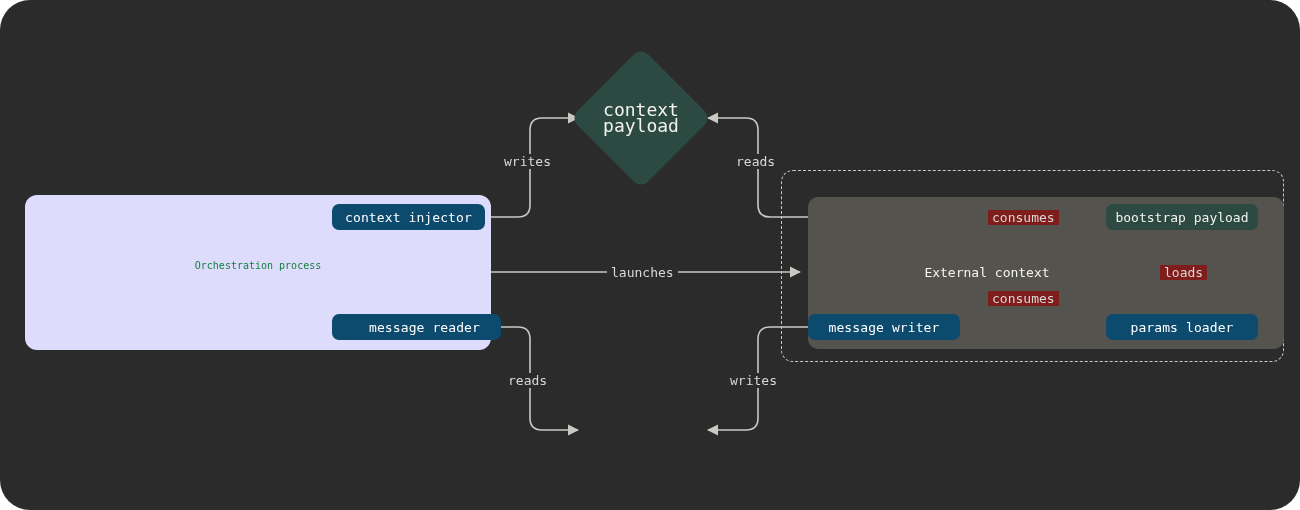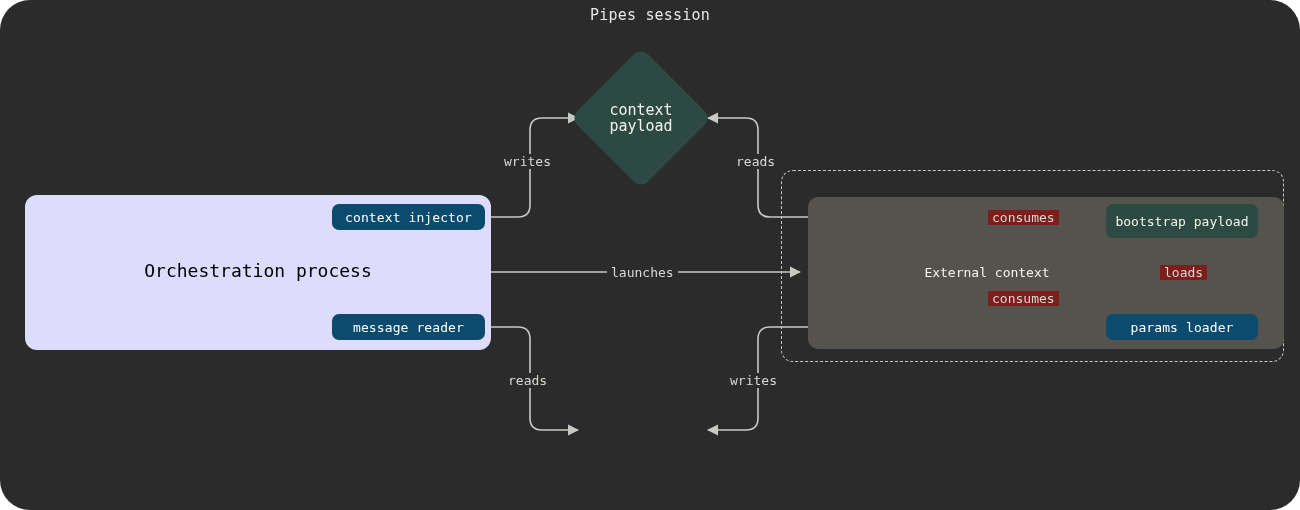--- a/index.html
+++ b/index.html
@@ -51,52 +51,52 @@
     height: 155px;
     background: #dddcfd;
     border-radius: 12px;
   }
   #orchestration-label {
     position: absolute;
     left: 0;
     top: 65px;
     width: 100%;
     text-align: center;
-    color: #000000;
-    font-size: 18px;
+    color: #15803d;
+    font-size: 10px;
   }
   
   .pill {
     position: absolute;
     background: #0c4a6e;
     color: #ffffff;
     border-radius: 7px;
     font-size: 13px;
     display: flex;
     align-items: center;
     justify-content: center;
     height: 26px;
     letter-spacing: 0.1px;
   }
   #context-injector { left: 332px; top: 204px; width: 153px; }
-  #message-reader   { left: 332px; top: 314px; width: 153px; }
+  #message-reader   { left: 332px; top: 314px; width: 153px; padding-left: 16px; }
   #context-loader   { left: 808px; top: 204px; width: 152px; }
   #message-writer   { left: 808px; top: 314px; width: 152px; }
   #params-loader    { left: 1106px; top: 314px; width: 152px; }
   
   .teal-rect {
     position: absolute;
     background: #2c4a42;
     color: #f2f2f0;
     border-radius: 7px;
     font-size: 13px;
     display: flex;
     align-items: center;
     justify-content: center;
-    height: 34px;
+    height: 26px;
   }
   #bootstrap-payload { left: 1106px; top: 204px; width: 152px; }
   
   .diamond-wrap {
     position: absolute;
     width: 128px;
     height: 128px;
   }
   .diamond-shape {
     position: absolute;
@@ -112,21 +112,21 @@
     position: absolute;
     left: 0;
     top: 0;
     width: 128px;
     height: 128px;
     display: flex;
     flex-direction: column;
     align-items: center;
     justify-content: center;
     color: #f2f2f0;
-    font-size: 15px;
+    font-size: 18px;
     line-height: 16px;
     text-align: center;
   }
   #diamond-context { left: 577px; top: 54px; }
   #diamond-messages { left: 577px; top: 365px; }
   
   #external-env {
     left: 781px;
     top: 170px;
     width: 503px;
@@ -171,21 +171,20 @@
     padding: 0 4px;
     white-space: nowrap;
   }
   .edge-label.on-gray { background: #7f1d1d; }
 </style>
 </head>
 <body>
 
 <div id="canvas">
 
-  <div id="title">Pipes session</div>
 
   <svg id="edge-layer" viewBox="0 0 1300 510" width="1300" height="510">
     <defs>
       <marker id="arrow" viewBox="0 0 10 10" refX="9" refY="5" markerWidth="7" markerHeight="7" orient="auto-start-reverse">
         <path d="M 0 0 L 10 5 L 0 10 z" fill="#c9c9c4"></path>
       </marker>
     </defs>
     <g fill="none" stroke="#c9c9c4" stroke-width="1.6">
 
       <path d="M 485 217 L 518 217 Q 530 217 530 205 L 530 130 Q 530 118 542 118 L 578 118" marker-end="url(#arrow)"></path>
@@ -210,20 +209,21 @@
     <div id="orchestration-label">Orchestration process</div>
   </div>
   <div class="pill" id="context-injector">context injector</div>
   <div class="pill" id="message-reader">message reader</div>
 
   <div class="node" id="external-env"></div>
 
   <div class="node" id="external-process"></div>
   <div id="external-process-label">External context</div>
 
+  <div class="pill" id="message-writer">message writer</div>
   <div class="pill" id="params-loader">params loader</div>
   <div class="teal-rect" id="bootstrap-payload">bootstrap payload</div>
 
   <div class="diamond-wrap" id="diamond-context">
     <div class="diamond-shape"></div>
     <div class="diamond-text">
       <span>context</span>
       <span>payload</span>
     </div>
   </div>

